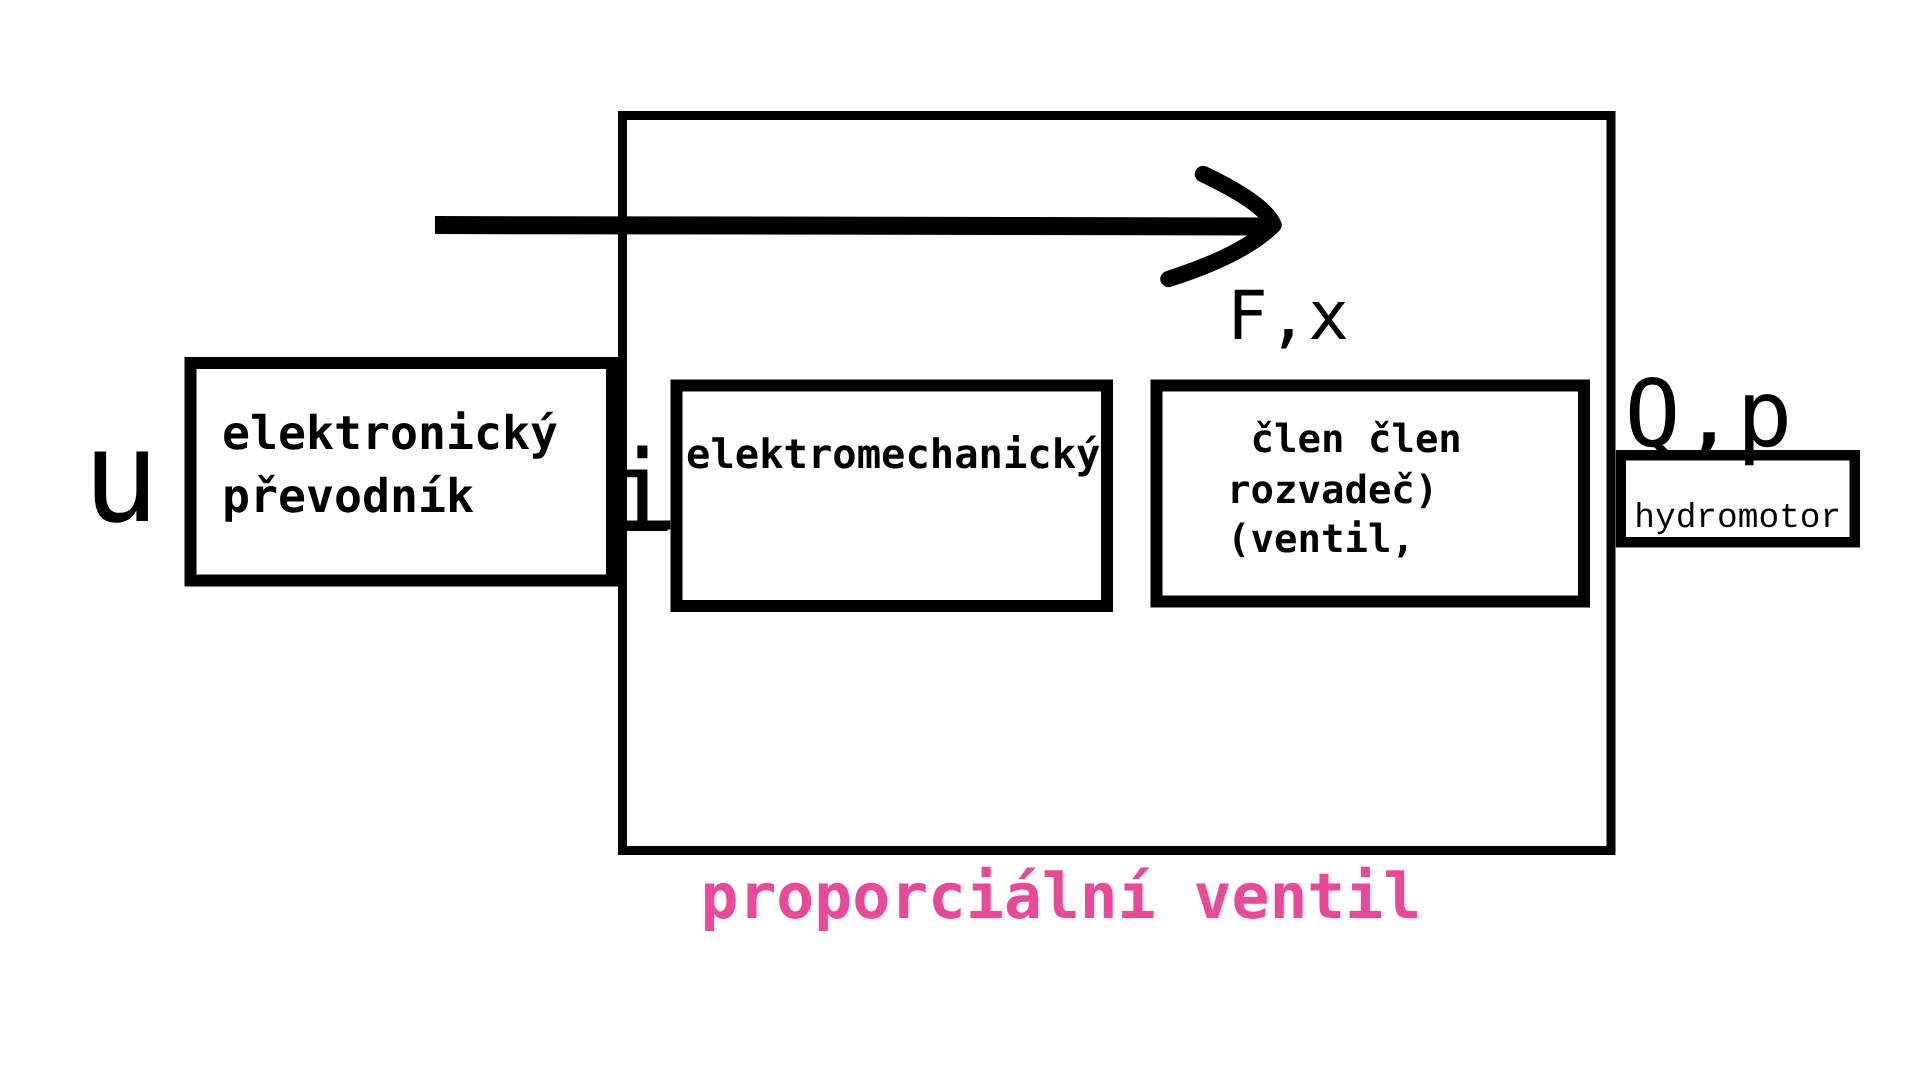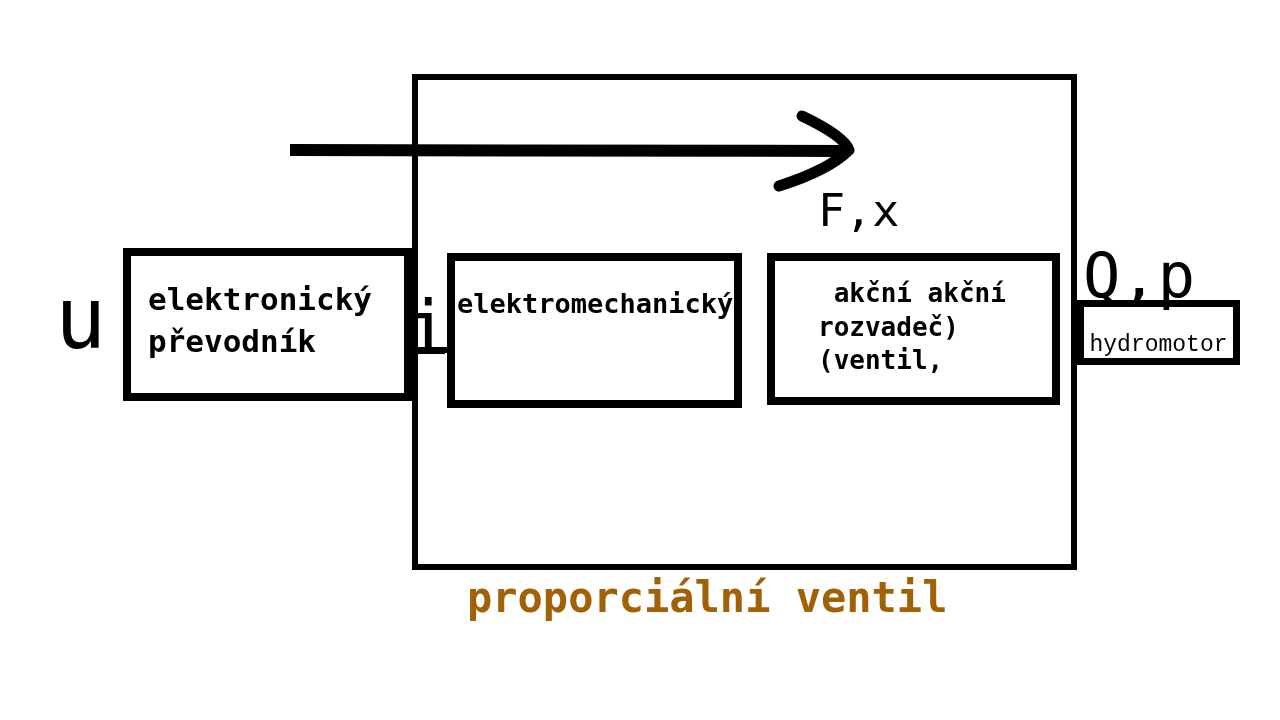--- a/index.html
+++ b/index.html
@@ -33,32 +33,33 @@
     border: 8px solid #000;
     box-sizing: border-box;
     background: #ffffff;
     font-family: "DejaVu Sans Mono", monospace;
     font-weight: bold;
     color: #000;
   }
   .bline { white-space: pre; }
 
   #block-amplifier {
-    left: 123px; top: 248px;
+    left: 123px; top: 238px;
     width: 289px; height: 153px;
     padding: 22px 0 0 17px;
     font-size: 31px;
     line-height: 42px;
   }
   #block-converter {
     left: 447px; top: 253px;
     width: 295px; height: 155px;
     padding: 24px 0 0 2px;
     font-size: 27px;
     line-height: 37px;
+    text-align: center;
   }
   #block-actuator {
     left: 767px; top: 253px;
     width: 293px; height: 152px;
     padding: 16px 0 0 43px;
     font-size: 26px;
     line-height: 33.5px;
   }
   #block-actuator .bline:first-child { text-indent: 15.7px; }
 
@@ -97,21 +98,21 @@
     background: #000;
   }
 
   
   #caption {
     left: 467px; top: 577px;
     font-family: "DejaVu Sans Mono", monospace;
     font-weight: bold;
     font-size: 42px;
     line-height: 1;
-    color: #a16207;
+    color: #ec4899;
     white-space: pre;
   }
 
   #arrow-svg { left: 280px; top: 95px; }
 </style>
 </head>
 <body>
 
 <div id="canvas">
 
@@ -127,21 +128,21 @@
   <div class="abs block" id="block-amplifier">
     <div class="bline">elektronický</div>
     <div class="bline">převodník</div>
   </div>
 
   <div class="abs block" id="block-converter">
     <div class="bline">elektromechanický</div>
   </div>
 
   <div class="abs block" id="block-actuator">
-    <div class="bline">akční akční</div>
+    <div class="bline">člen člen</div>
     <div class="bline">rozvadeč)</div>
     <div class="bline">(ventil,</div>
   </div>
 
   <div class="abs" id="block-hydromotor">
     <span>hydromotor</span>
   </div>
 
   <div class="abs signal" id="label-u">u</div>
 

